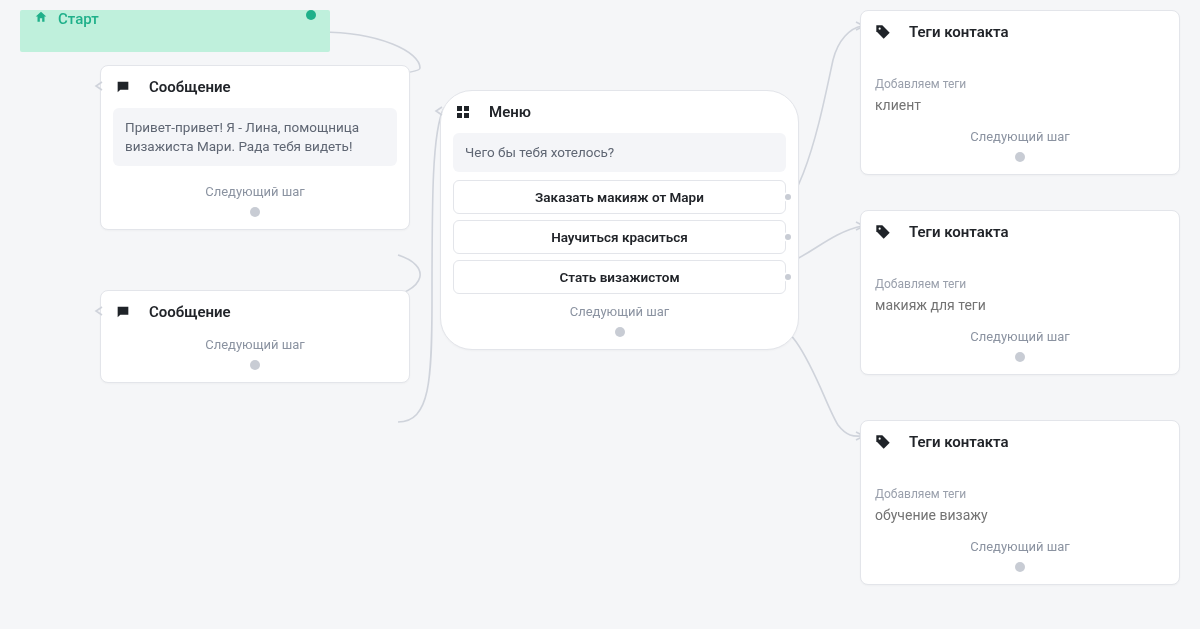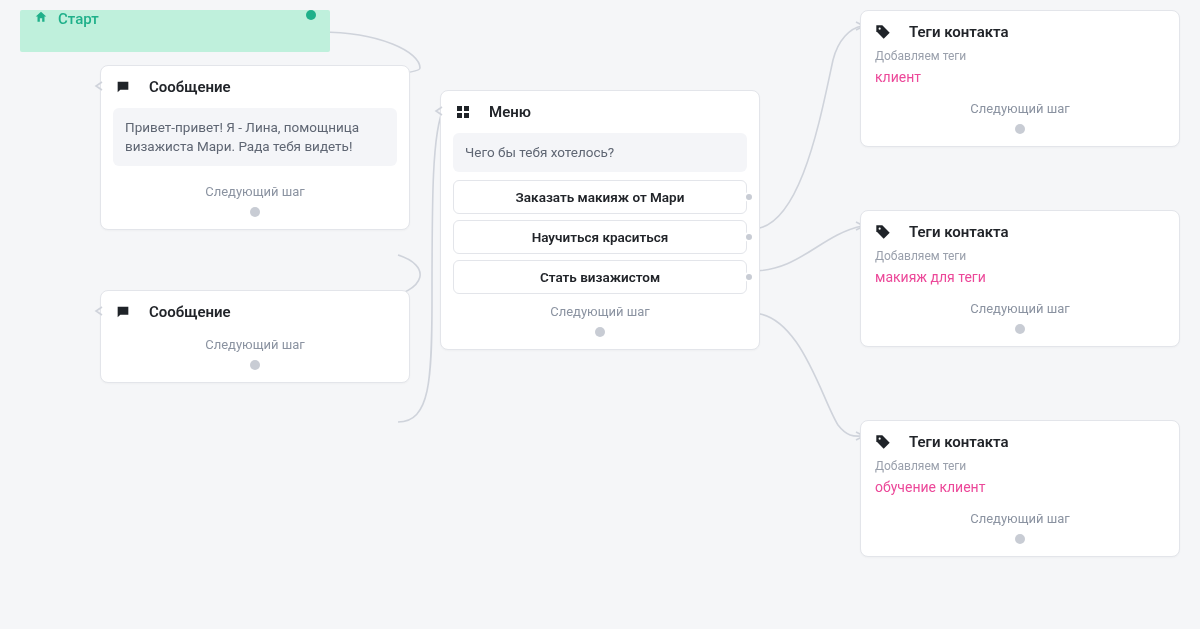--- a/index.html
+++ b/index.html
@@ -136,31 +136,32 @@
   .next-step .dot {
     width: 10px; height: 10px;
     border-radius: 50%;
     background: #c8ccd4;
   }
 
   .sub-label {
     font-size: 12px;
     color: #9aa0ac;
     padding: 2px 14px 2px 14px;
+    margin-top: 28px;
   }
   .tag-value {
     font-size: 14px;
-    color: #ec4899;
+    color: #737373;
     padding: 4px 14px 6px 14px;
   }
 
   
   .node.msg1 { left: 100px; top: 65px;  width: 310px; }
   .node.msg2 { left: 100px; top: 290px; width: 310px; }
-  .node.menu { left: 440px; top: 90px;  width: 320px; }
+  .node.menu { left: 440px; top: 90px;  width: 359px; border-radius: 32px; }
   .node.tag1 { left: 860px; top: 10px;  width: 320px; }
   .node.tag2 { left: 860px; top: 210px; width: 320px; }
   .node.tag3 { left: 860px; top: 420px; width: 320px; }
 </style>
 </head>
 <body>
 
 <div class="canvas">
 
   <svg class="connectors">
@@ -313,20 +314,20 @@
     <div class="header">
       <span class="icon">
         <svg width="16" height="16" viewBox="0 0 24 24" fill="#1f2328">
             <path d="M2 2h9l11 11-9 9L2 11z"></path>
             <circle cx="7" cy="7" r="1.6" fill="#fff"></circle>
           </svg>
       </span>
       <span class="title">Теги контакта</span>
     </div>
     <div class="sub-label">Добавляем теги</div>
-    <div class="tag-value">обучение клиент</div>
+    <div class="tag-value">обучение визажу</div>
     <div class="next-step">
       <span class="label">Следующий шаг</span>
       <span class="dot"></span>
     </div>
   </div>
 
 </div>
 
 </body></html>

